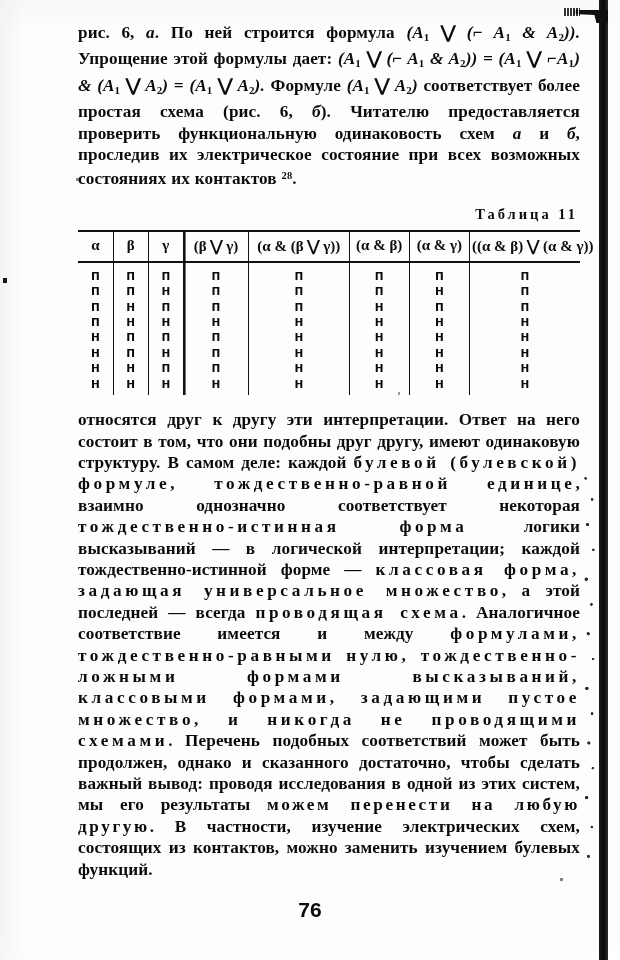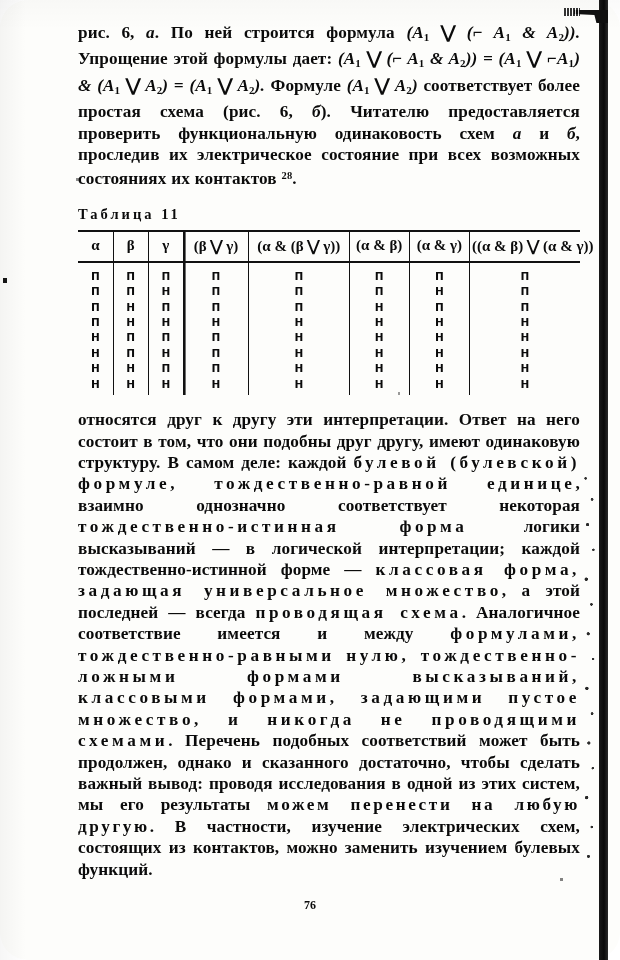--- a/index.html
+++ b/index.html
@@ -47,21 +47,21 @@
   .neg{font-style:normal;font-weight:700;}
   
   .sp{letter-spacing:3.6px;}
   .sp2{letter-spacing:2.6px;}
 
   
   .tbl-caption{
     font-size:14.5px;
     font-weight:600;
     letter-spacing:3px;
-    text-align:left;
+    text-align:right;
     margin-top:16px;
     margin-bottom:7px;
     padding-right:2px;
   }
   
   .truth-table{
     border-collapse:collapse;
     width:100%;
     font-size:15px;
     font-weight:700;
@@ -94,23 +94,23 @@
   .truth-table tbody tr:first-child td{padding-top:5px;}
   .truth-table tbody tr:last-child td{padding-bottom:4px;}
   .after-table{margin-top:14px;}
 
   
   .folio{
     position:absolute;
     left:0;right:0;
     top:898px;
     text-align:center;
-    font-size:12px;
-    font-weight:700;
-    font-family:Liberation Serif, serif;
+    font-size:21px;
+    font-weight:700;
+    font-family:Liberation Sans, sans-serif;
   }
   
   .gutter{
     position:absolute;
     top:0;right:12px;
     width:9px;height:960px;
     background:linear-gradient(90deg,#1b1b1b 0%,#0a0a0a 55%,#2a2a2a 100%);
   }
   .gutter-hook{
     position:absolute;

